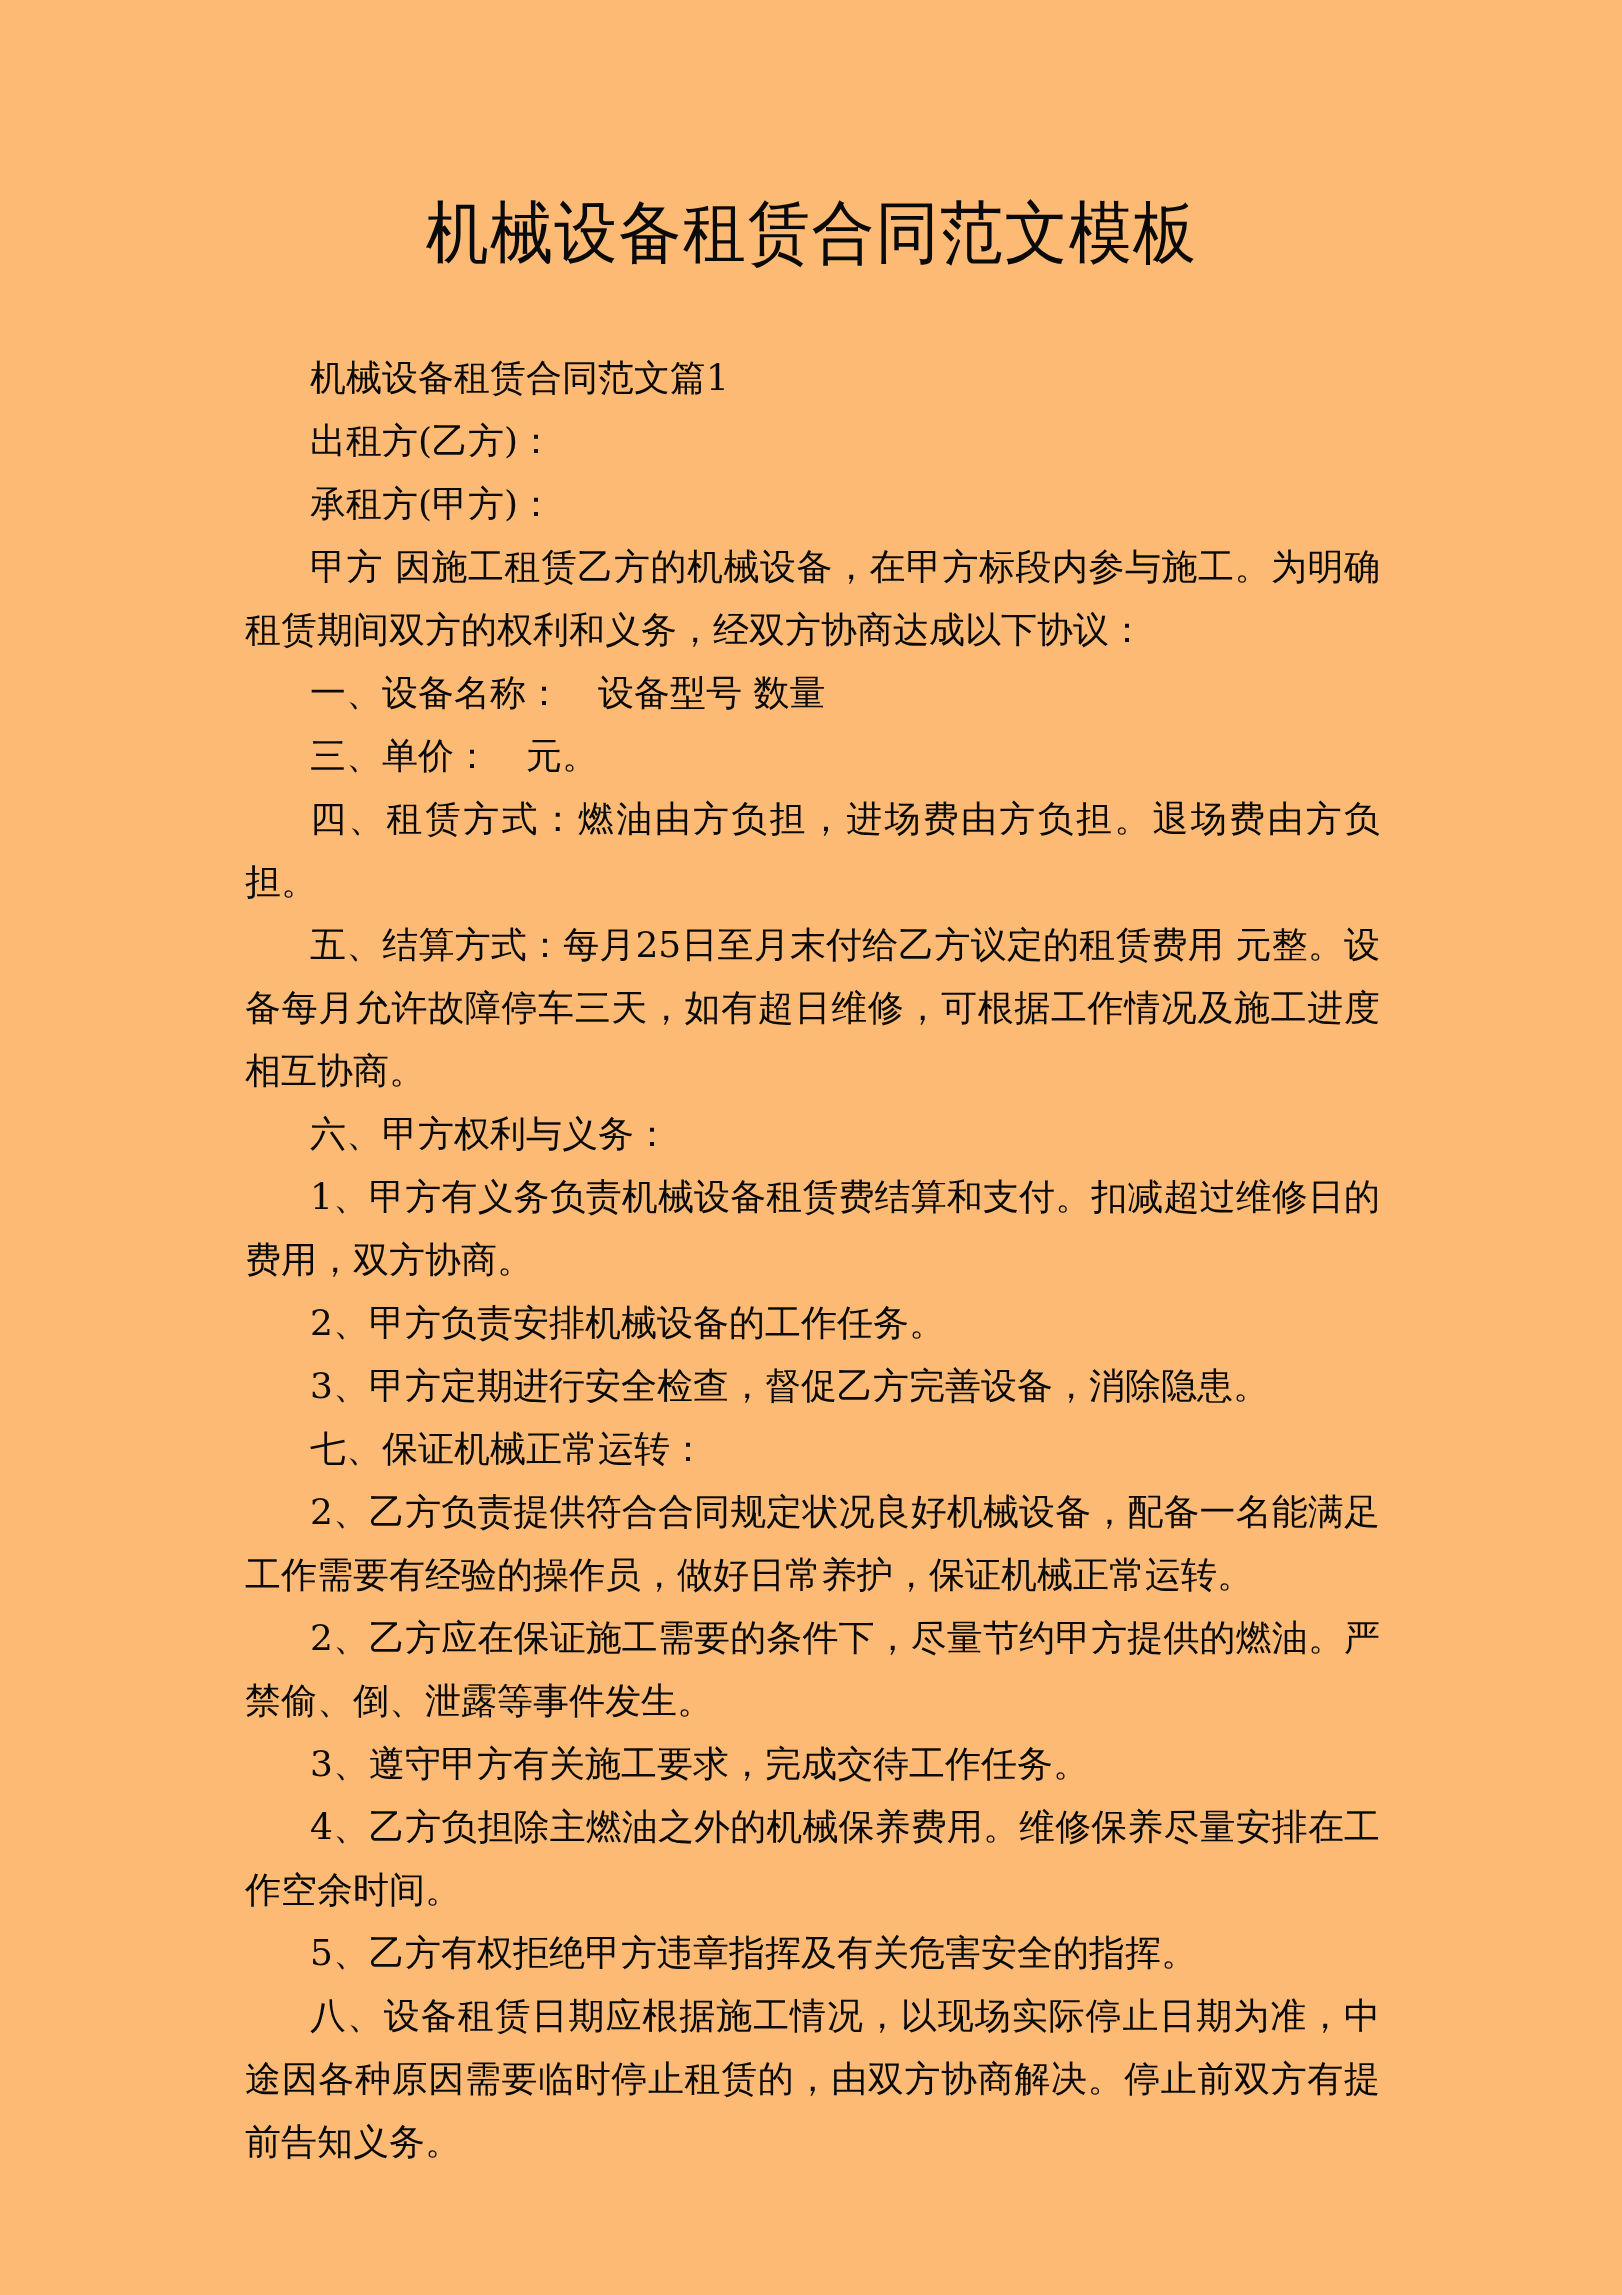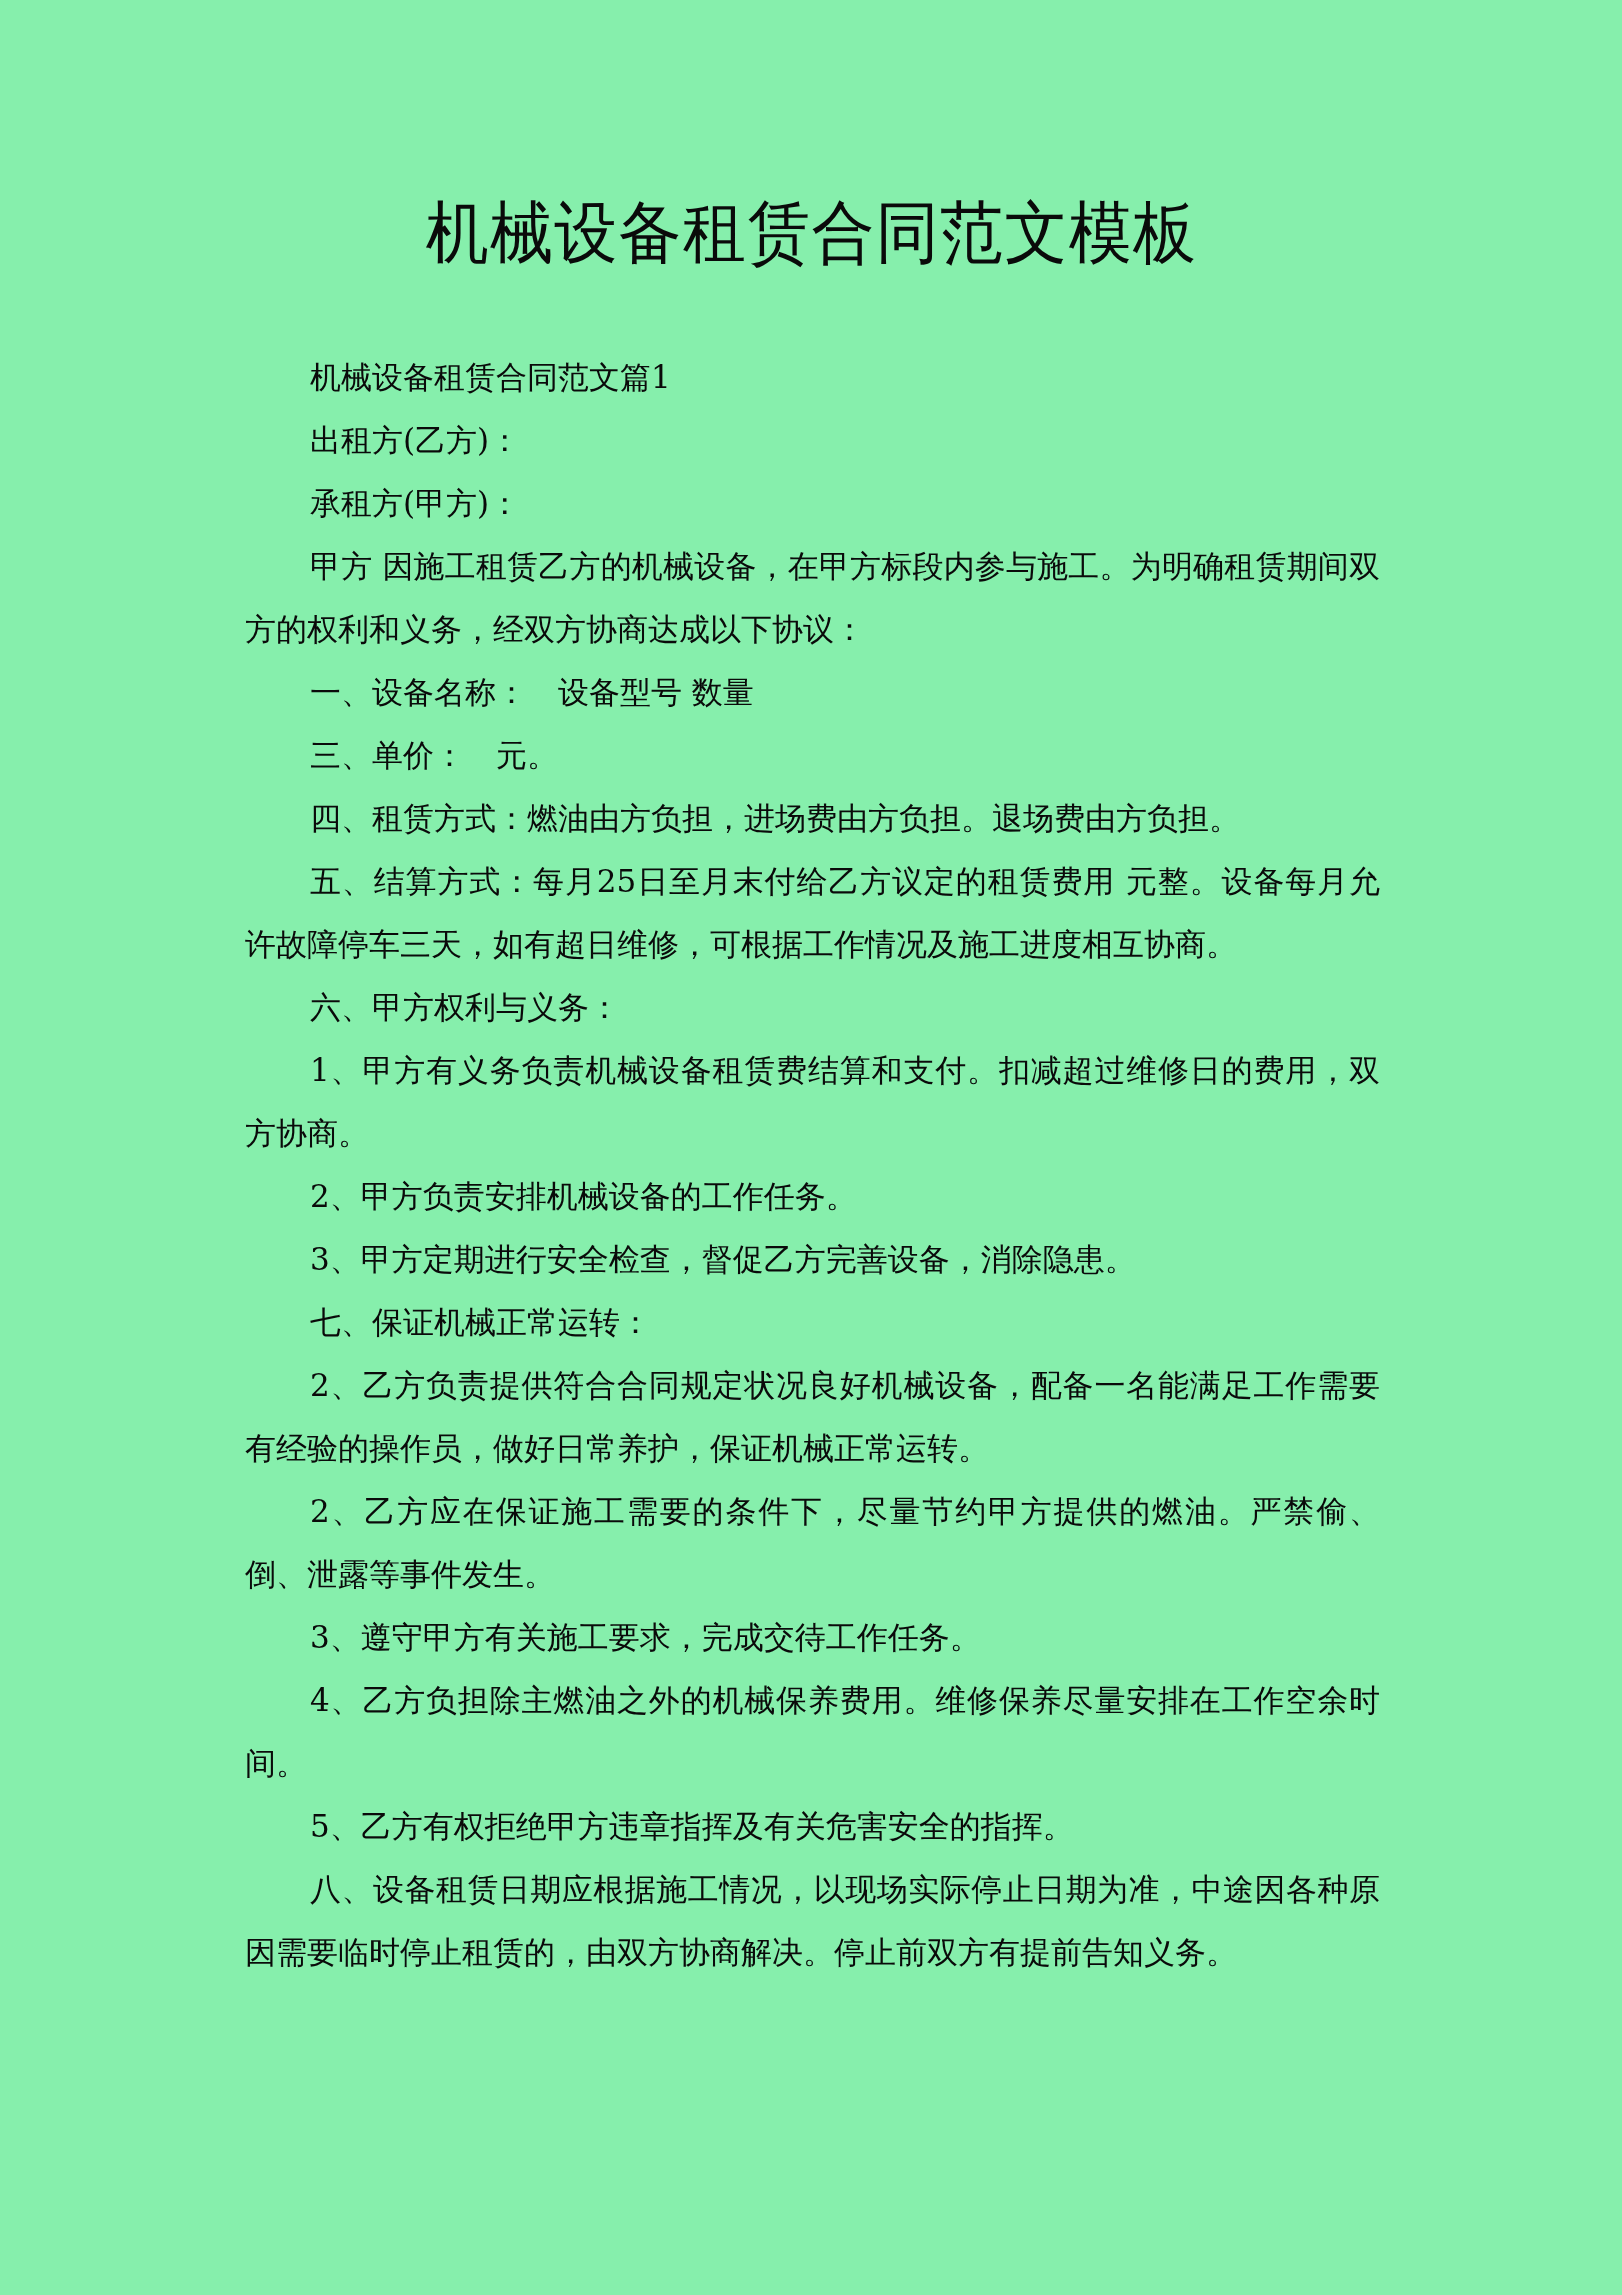--- a/index.html
+++ b/index.html
@@ -14,41 +14,41 @@
       overflow: hidden;
       color: #0a0a0a;
       font-family: "DejaVu Serif", "Liberation Serif", serif;
     }
     .page {
       position: absolute;
       left: 0;
       top: 0;
       width: 1623px;
       height: 2295px;
-      background: #86efac;
+      background: #fdba74;
     }
     .title {
       position: absolute;
       left: 0;
       top: 190px;
       width: 1623px;
       text-align: center;
       font-size: 63px;
       line-height: 85px;
       font-weight: normal;
       letter-spacing: 1.3px;
       margin: 0;
       transform: scaleY(1.08);
     }
     .body {
       position: absolute;
       left: 245px;
       top: 346px;
       width: 1135px;
-      font-size: 31px;
+      font-size: 36px;
       line-height: 63px;
     }
     .para {
       margin: 0;
       text-indent: 65px;
       text-align: justify;
       text-justify: inter-character;
       word-break: break-all;
       transform-origin: left top;
     }

